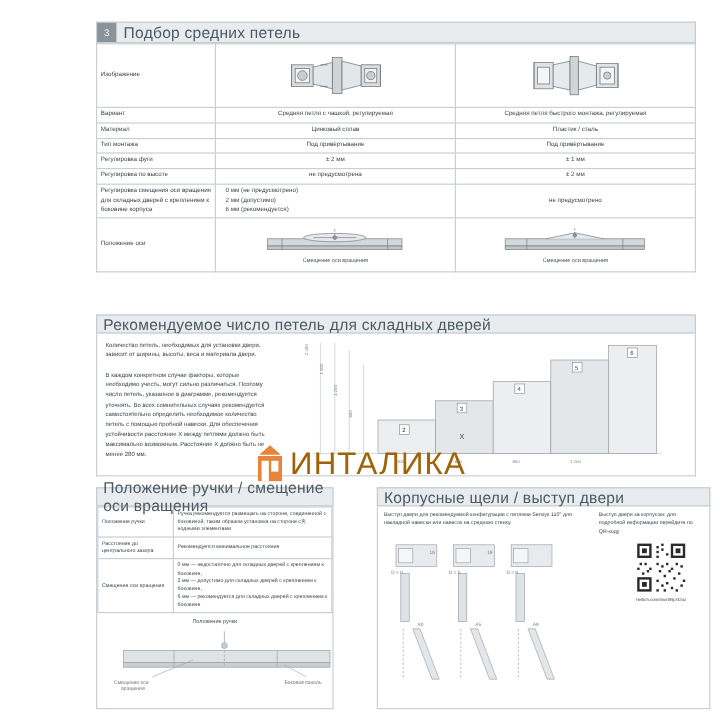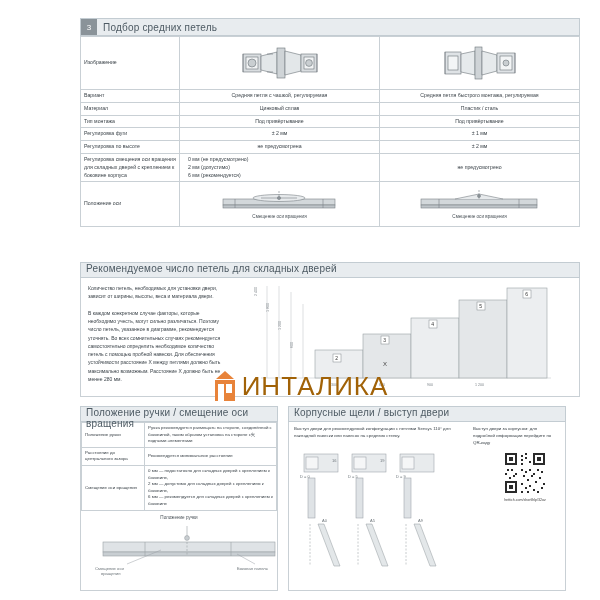--- a/index.html
+++ b/index.html
@@ -16,25 +16,25 @@
     display:flex;align-items:center;
     background:#e8ecef;border:1px solid #c3ccd2;
     height:16px;
   }
   .sec-num{
     width:16px;height:16px;background:#8a9399;color:#fff;
     font-size:8px;display:flex;align-items:center;justify-content:center;
     flex:0 0 16px;
   }
   .sec-title{
-    font-size:10px;color:#4d5a63;padding-left:6px;letter-spacing:.2px;
+    font-size:13px;color:#4d5a63;padding-left:6px;letter-spacing:.2px;
   }
   .sec-head-plain{
     background:#e8ecef;border:1px solid #c3ccd2;height:14px;
-    display:flex;
+    display:flex;align-items:center;
   }
   .sec-head-plain .sec-title{padding-left:5px;}
 
   
   .top{position:absolute;left:80px;top:18px;width:500px;}
   table.grid{border-collapse:collapse;width:100%;table-layout:fixed;}
   table.grid td{
     border:1px solid #c9d0d5;font-size:5.2px;color:#3c444a;
     padding:2px 3px;vertical-align:middle;line-height:1.5;
   }
@@ -58,21 +58,21 @@
   .mid-draw{flex:1;position:relative;}
 
   
   .logo{position:absolute;left:150px;top:368px;width:300px;height:36px;
         display:flex;align-items:center;justify-content:center;}
   .logo-mark{width:26px;height:30px;position:relative;margin-right:4px;}
   .logo-text{font-size:26px;color:#a16207;letter-spacing:1px;font-family:"Liberation Sans",sans-serif;}
 
   
   .bl{position:absolute;left:80px;top:406px;width:198px;}
-  .br{position:absolute;left:288px;top:406px;width:278px;}
+  .br{position:absolute;left:314px;top:406px;width:278px;}
   .bl-body{border:1px solid #c9d0d5;border-top:none;height:168px;}
   .br-body{border:1px solid #c9d0d5;border-top:none;height:168px;padding:0;}
   .bl table.grid td{font-size:4.4px;line-height:1.5;padding:2px 3px;}
   .bl td.lab{width:56px;}
 
   .br-top{display:flex;padding:4px 5px 0 5px;}
   .br-note{font-size:4.4px;line-height:1.55;color:#3c444a;width:175px;}
   .br-note2{font-size:4.4px;line-height:1.55;color:#3c444a;width:88px;padding-left:6px;}
   .qr-url{font-size:3.6px;color:#444;text-align:center;margin-top:2px;}
   .cap{font-size:4.6px;color:#4a5258;}

